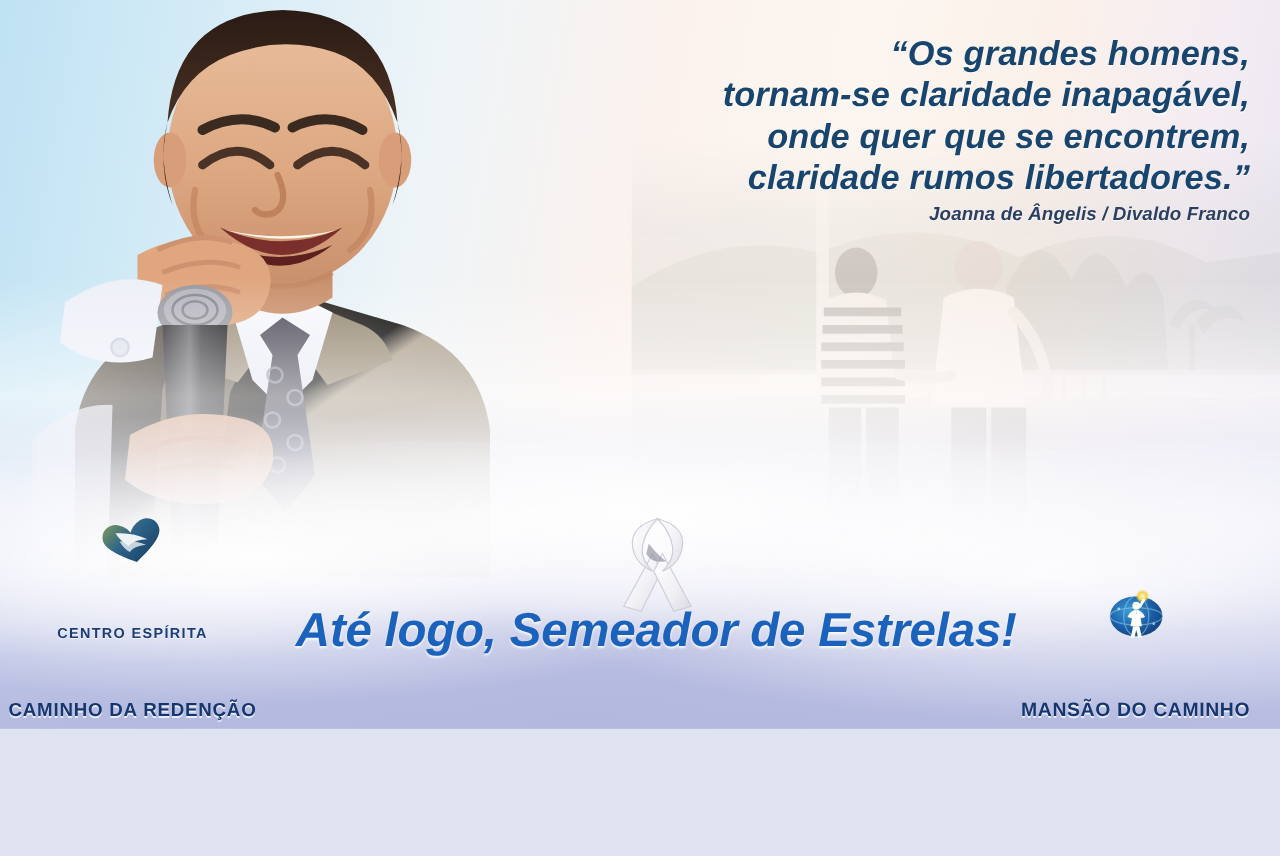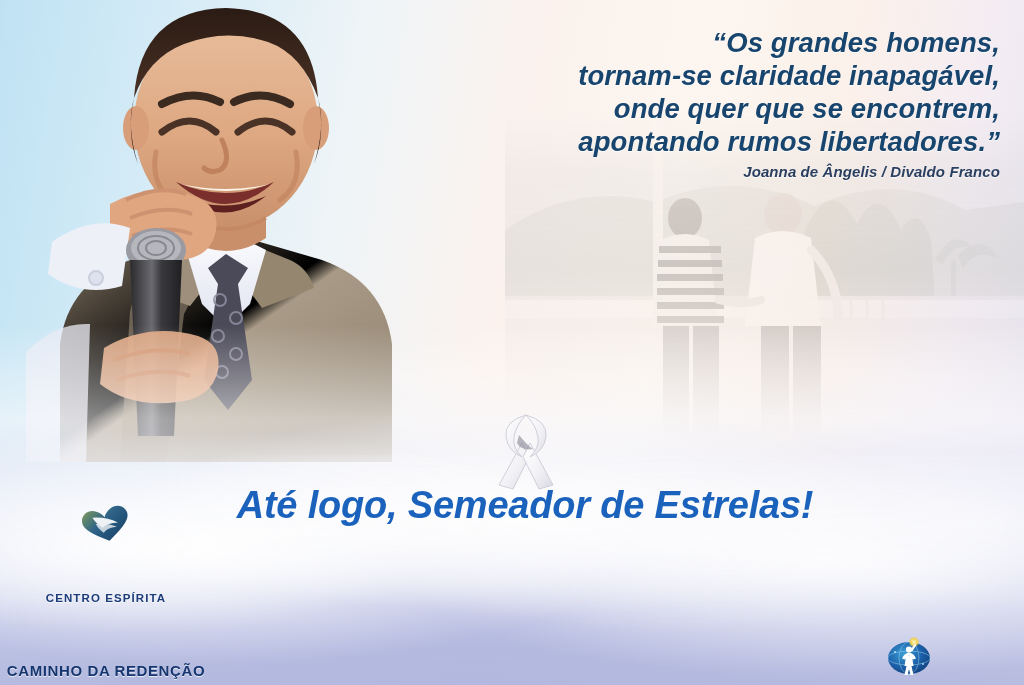--- a/index.html
+++ b/index.html
@@ -3,21 +3,21 @@
 <meta charset="utf-8">
 <title>Memorial</title>
 <style>
   html,body{margin:0;padding:0;}
   body{
     width:1024px;height:685px;overflow:hidden;
     font-family:"Liberation Sans", sans-serif;
     background:#dfe3f2;
   }
   .poster{
-    position:relative;width:1024px;height:685px;overflow:hidden;
+    position:relative;width:1024px;height:583px;overflow:hidden;
     background:
       linear-gradient(180deg, rgba(255,255,255,0) 55%, rgba(198,198,226,0.55) 78%, rgba(183,186,219,0.85) 100%),
       linear-gradient(100deg, #bfe2f3 0%, #d6ecf7 16%, #eef4f7 32%, #fbf2ee 48%, #fdf6f0 62%, #fbf0ea 76%, #f3ecf3 88%, #e6e3f1 100%);
   }
 
   
   .bg-photo{
     position:absolute;left:505px;top:110px;width:519px;height:330px;
     opacity:.30;filter:saturate(.55) contrast(.9);
     -webkit-mask-image:linear-gradient(180deg,rgba(0,0,0,0) 0%,rgba(0,0,0,.75) 22%,rgba(0,0,0,.95) 48%,rgba(0,0,0,.4) 82%,rgba(0,0,0,0) 100%);
@@ -91,21 +91,21 @@
   .logo-right{right:8px;width:215px;}
   .logo-mark{width:56px;height:38px;margin-bottom:3px;}
   .logo-mark svg{display:block;width:100%;height:100%;}
   .logo-right .logo-mark{width:48px;height:40px;}
   .logo-text-sm{
     font-size:11.5px;font-weight:bold;color:#1b3c78;letter-spacing:1.1px;
     line-height:13px;text-shadow:0 1px 0 rgba(255,255,255,.7);
   }
   .logo-text-lg{
     font-size:15px;font-weight:bold;color:#16366f;letter-spacing:.6px;
-    line-height:17px;text-shadow:0 1px 0 rgba(255,255,255,.7);margin-top:11px;
+    line-height:17px;text-shadow:0 1px 0 rgba(255,255,255,.7);
   }
   .logo-right .logo-text-lg{font-size:15.5px;letter-spacing:.5px;}
 </style>
 </head>
 <body>
 
 <div class="poster">
 
   <div class="bg-photo">
     <svg viewBox="0 0 519 330" preserveAspectRatio="xMidYMid slice" aria-hidden="true">
@@ -276,21 +276,21 @@
     </svg>
   </div>
 
   <div class="clouds"></div>
   <div class="clouds2"></div>
 
   <div class="quote">
     <div class="quote-line">“Os grandes homens,</div>
     <div class="quote-line">tornam-se claridade inapagável,</div>
     <div class="quote-line">onde quer que se encontrem,</div>
-    <div class="quote-line">apontando rumos libertadores.”</div>
+    <div class="quote-line">claridade rumos libertadores.”</div>
     <div class="quote-credit">Joanna de Ângelis / Divaldo Franco</div>
   </div>
 
   <div class="ribbon">
     <svg viewBox="0 0 74 82" aria-hidden="true">
       <defs>
         <linearGradient id="ribG" x1="0" y1="0" x2="1" y2="1">
           <stop offset="0" stop-color="#ffffff"></stop>
           <stop offset=".55" stop-color="#f2f2f6"></stop>
           <stop offset="1" stop-color="#d9d9e2"></stop>
@@ -357,15 +357,16 @@
         <g fill="#ffffff">
           <circle cx="24" cy="13.5" r="3.1"></circle>
           <path d="M24 16.5 q5 1 7 6 l-3 1 q-2 -3 -4 -4 z"></path>
           <path d="M24 16.5 q-5 1 -7 6 l3 1 q2 -3 4 -4 z"></path>
           <path d="M21 20 h6 l1.5 10 h-9 z"></path>
           <path d="M21.5 30 l-2 9 h3 l1.5 -6 l1.5 6 h3 l-2 -9 z"></path>
         </g>
         <path d="M27 14 l3 -5" stroke="#ffffff" stroke-width="2.2" stroke-linecap="round"></path>
       </svg>
     </div>
+    <div class="logo-text-lg">MANSÃO DO CAMINHO</div>
   </div>
 
 </div>
 
 </body></html>

